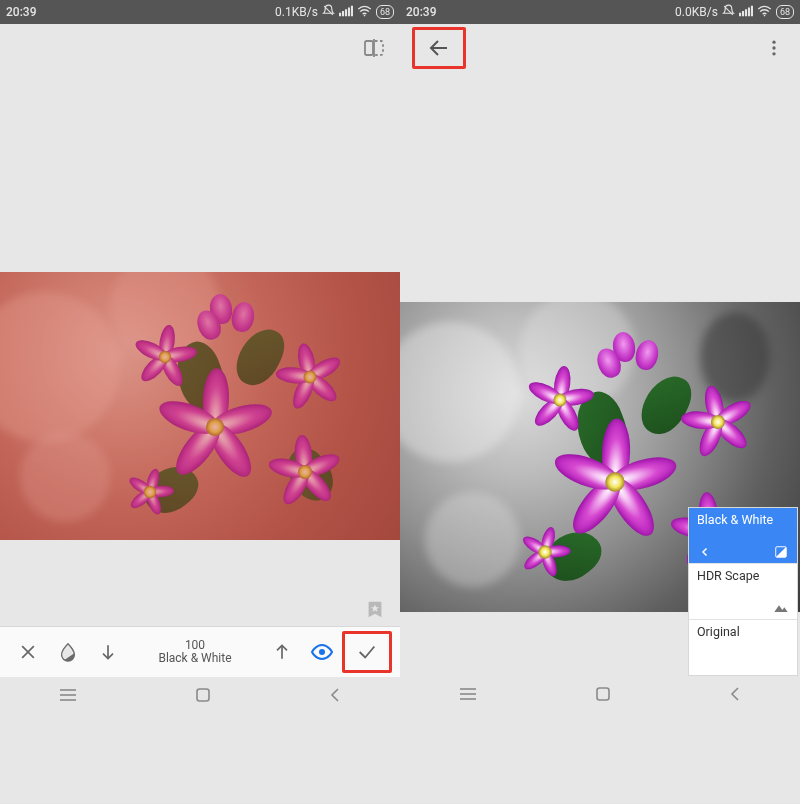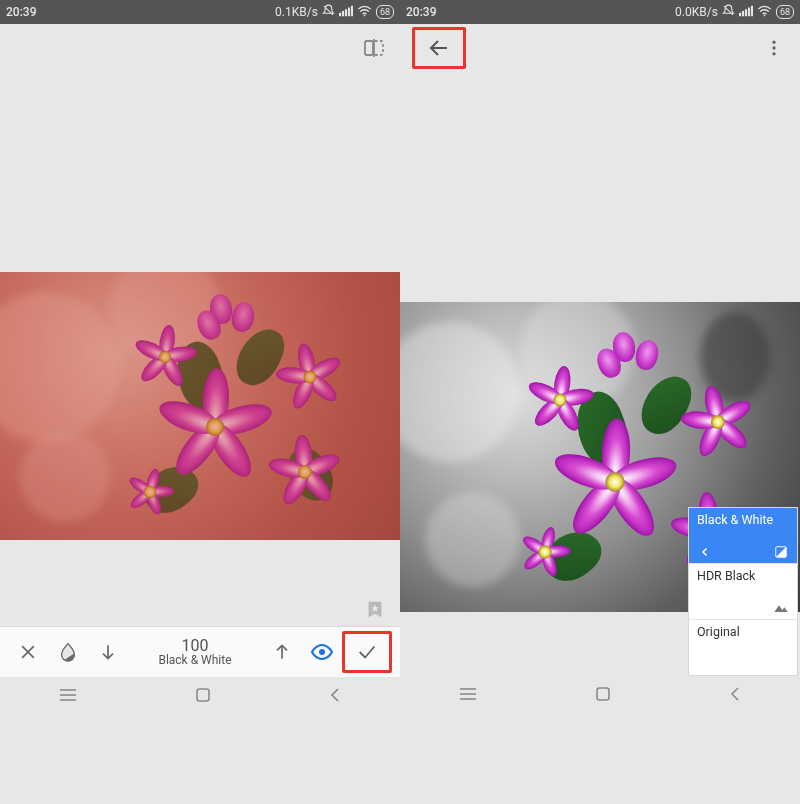--- a/index.html
+++ b/index.html
@@ -23,21 +23,21 @@
   
   .canvas{position:relative;height:calc(100% - 24px - 48px - 50px - 40px);}
 
   
   .bookmark{position:absolute;bottom:5px;right:14px;width:22px;height:22px;color:#9a9a9a;}
 
   
   .toolbar{height:50px;background:#FAFAFA;border-top:1px solid #d8d8d8;display:flex;align-items:center;padding:0 8px;}
   .tbtn{width:40px;height:40px;display:flex;align-items:center;justify-content:center;color:#666;}
   .tcenter{flex:1;display:flex;flex-direction:column;align-items:center;justify-content:center;line-height:1.1;}
-  .tcenter .val{font-size:16px;color:#555;}
+  .tcenter .val{font-size:12px;color:#555;}
   .tcenter .lbl{font-size:12px;color:#555;}
   .eye{color:#1a73e8;}
   .checkbox-highlight{width:44px;height:36px;display:flex;align-items:center;justify-content:center;}
 
   
   .sysnav{height:40px;background:#E7E7E7;display:flex;align-items:center;justify-content:space-around;color:#8a8a8a;}
 
   
   .filterPopup{position:absolute;right:2px;top:435px;width:108px;background:#fff;border:1px solid #d8d8d8;font-size:12.5px;color:#333;z-index:10;}
   .fRow{height:49px;border-bottom:1px solid #e3e3e3;padding:4px 8px 2px 8px;display:flex;flex-direction:column;justify-content:space-between;}
@@ -367,21 +367,21 @@
             <span class="fIcon">
                 <svg width="14" height="14" viewBox="0 0 24 24">
                   <rect x="3" y="3" width="18" height="18" rx="2" fill="#fff"></rect>
                   <path d="M3 3h18L3 21z" fill="#3a86f4"></path>
                   <rect x="3" y="3" width="18" height="18" rx="2" fill="none" stroke="#fff" stroke-width="1.5"></rect>
                 </svg>
               </span>
           </div>
         </div>
         <div class="fRow">
-          <span class="fLabel">HDR Black</span>
+          <span class="fLabel">HDR Scape</span>
           <div class="fIconRow">
               <span class="fIcon">
                 <svg width="16" height="12" viewBox="0 0 24 16" fill="#777">
                   <polygon points="2 14 9 4 14 11 17 7 22 14"></polygon>
                 </svg>
               </span>
             </div>
         </div>
         <div class="fRow">
           <span class="fLabel">Original</span>

